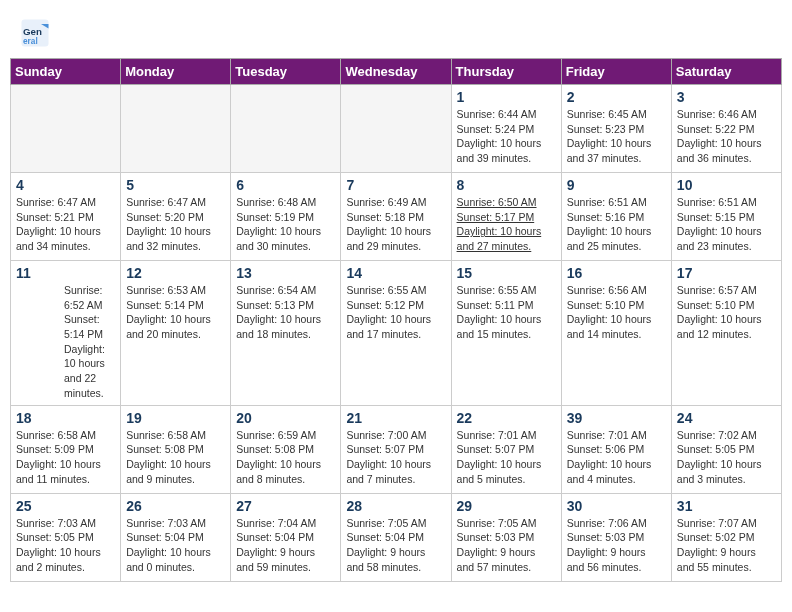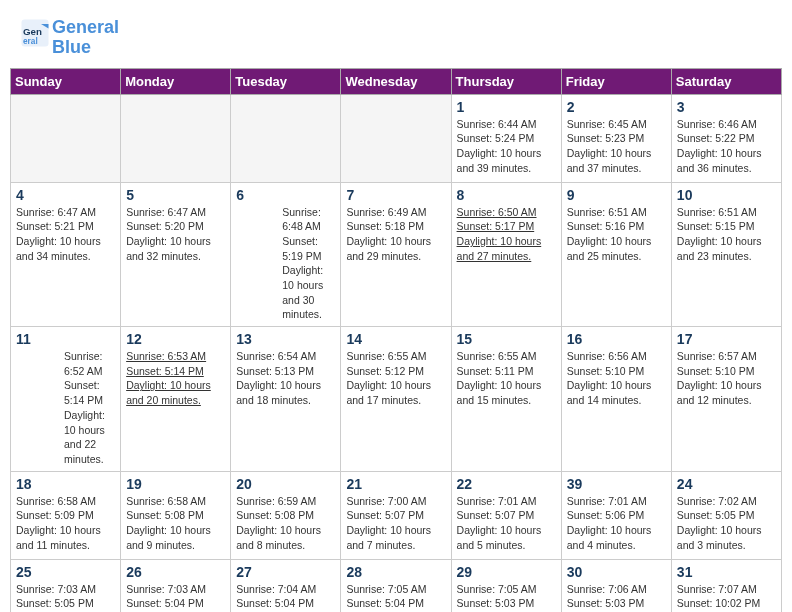--- a/index.html
+++ b/index.html
@@ -88,25 +88,20 @@
 <body>
 
 <div class="header">
   <div class="logo">
     <svg class="logo-icon" viewBox="0 0 40 40">
       <rect x="2" y="2" width="36" height="36" rx="4" fill="#e8f0fa"></rect>
       <text x="4" y="22" font-size="13" font-weight="bold" fill="#1a3a5c">Gen</text>
       <text x="4" y="34" font-size="11" font-weight="bold" fill="#4a90d9">eral</text>
       <polygon points="28,8 38,14 38,8" fill="#4a90d9"></polygon>
     </svg>
-    <div>
-      <div class="logo-text">
-        <span>General</span><br><span style="color:#4a90d9">Blue</span>
-      </div>
-    </div>
   </div>
   <div class="title-block">
     <div class="month-title"></div>
     <div class="location-title"></div>
   </div>
 </div>
 
 <table>
   <thead>
     <tr id="weekday-header">
@@ -157,21 +152,21 @@
         </td>
         <td>
           <span class="day-number">5</span>
           <div class="day-info" style="white-space: pre-line;">Sunrise: 6:47 AM
 Sunset: 5:20 PM
 Daylight: 10 hours
 and 32 minutes.</div>
         </td>
         <td>
           <span class="day-number">6</span>
-          <div class="day-info" style="white-space: pre-line; margin-left: 46px;">Sunrise: 6:48 AM
+          <div class="day-info" style="white-space: pre-line;">Sunrise: 6:48 AM
 Sunset: 5:19 PM
 Daylight: 10 hours
 and 30 minutes.</div>
         </td>
         <td>
           <span class="day-number">7</span>
           <div class="day-info" style="white-space: pre-line;">Sunrise: 6:49 AM
 Sunset: 5:18 PM
 Daylight: 10 hours
 and 29 minutes.</div>
@@ -201,21 +196,21 @@
       <tr>
         <td>
           <span class="day-number">11</span>
           <div class="day-info" style="white-space: pre-line; margin-left: 48px;">Sunrise: 6:52 AM
 Sunset: 5:14 PM
 Daylight: 10 hours
 and 22 minutes.</div>
         </td>
         <td>
           <span class="day-number">12</span>
-          <div class="day-info" style="white-space: pre-line; text-decoration: underline;">Sunrise: 6:53 AM
+          <div class="day-info" style="white-space: pre-line;">Sunrise: 6:53 AM
 Sunset: 5:14 PM
 Daylight: 10 hours
 and 20 minutes.</div>
         </td>
         <td>
           <span class="day-number">13</span>
           <div class="day-info" style="white-space: pre-line;">Sunrise: 6:54 AM
 Sunset: 5:13 PM
 Daylight: 10 hours
 and 18 minutes.</div>
@@ -339,19 +334,19 @@
         <td>
           <span class="day-number">30</span>
           <div class="day-info" style="white-space: pre-line;">Sunrise: 7:06 AM
 Sunset: 5:03 PM
 Daylight: 9 hours
 and 56 minutes.</div>
         </td>
         <td>
           <span class="day-number">31</span>
           <div class="day-info" style="white-space: pre-line;">Sunrise: 7:07 AM
-Sunset: 10:02 PM
+Sunset: 5:02 PM
 Daylight: 9 hours
 and 55 minutes.</div>
         </td>
       </tr>
     </tbody>
 </table>
 
 </body></html>

